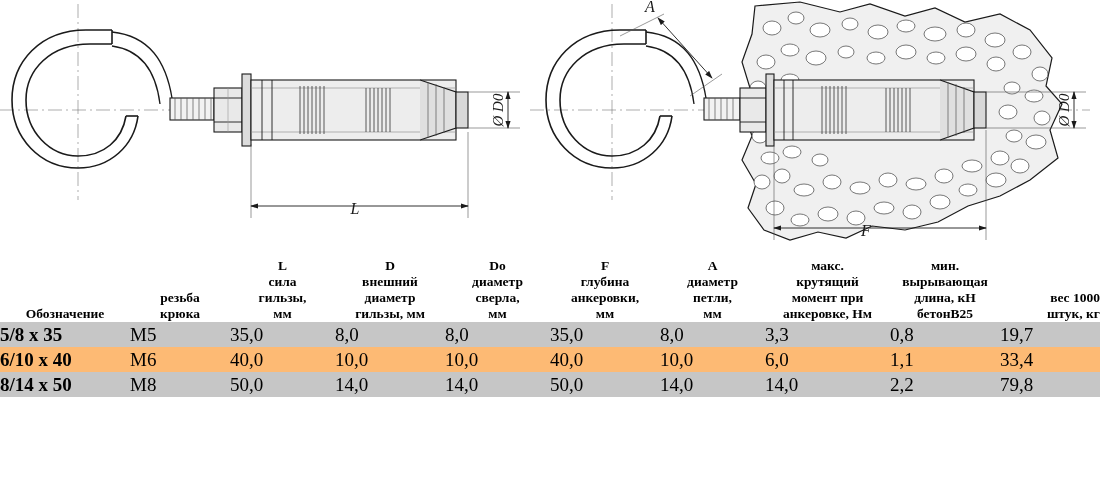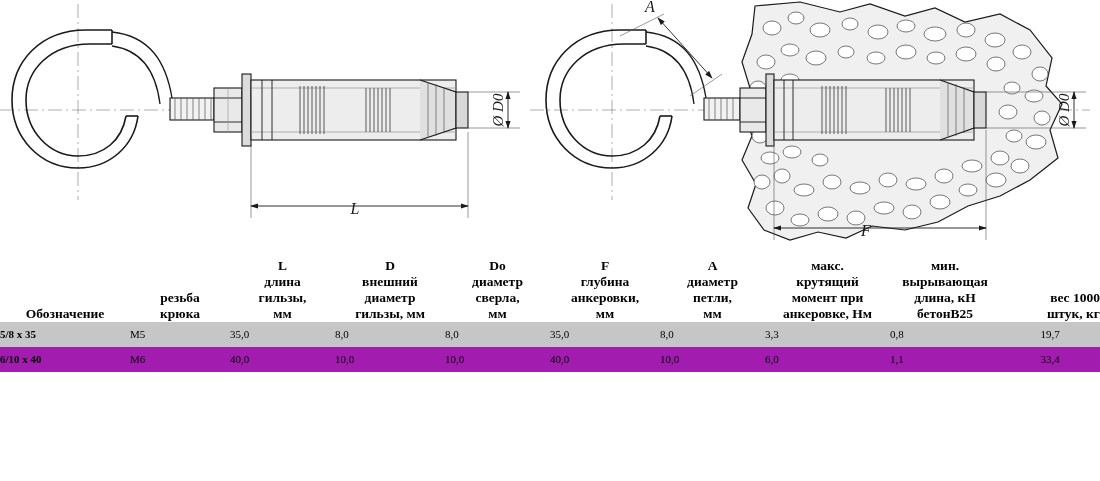--- a/index.html
+++ b/index.html
@@ -48,31 +48,31 @@
     padding-bottom: 2px;
     font-size: 13.5px;
   }
   .hdr-row th.c { text-align: center; }
   .hdr-row th.l { text-align: center; padding-left: 2px; }
   .hdr-row th.r { text-align: right; padding-right: 10px; }
 
   .data-row td {
     height: 23px;
     line-height: 25px;
-    font-size: 11px;
+    font-size: 19px;
   }
   .data-row td.desig {
     font-weight: bold;
     text-align: left;
     padding-left: 2px;
   }
   .data-row td.c { text-align: left; }
-  .data-row td.r { text-align: center; padding-right: 10px; }
+  .data-row td.r { text-align: left; padding-right: 10px; }
   .shaded td { background: #c6c6c6; }
-  .plain td { background: #a21caf; }
+  .plain td { background: #fdba74; }
 </style>
 </head>
 <body>
 
 <div id="page">
 
   <div id="drawing">
     <svg width="1100" height="255" viewBox="0 0 1100 255" xmlns="http://www.w3.org/2000/svg">
       <defs>
         <marker id="arrL" markerWidth="9" markerHeight="7" refX="8" refY="3.5" orient="auto">
@@ -342,21 +342,21 @@
       <tr class="hdr-row">
         <th class="l">
           <div>Обозначение</div>
         </th>
         <th class="c">
           <div>резьба</div>
           <div>крюка</div>
         </th>
         <th class="c">
           <div>L</div>
-          <div>длина</div>
+          <div>сила</div>
           <div>гильзы,</div>
           <div>мм</div>
         </th>
         <th class="c">
           <div>D</div>
           <div>внешний</div>
           <div>диаметр</div>
           <div>гильзы, мм</div>
         </th>
         <th class="c">
@@ -413,16 +413,28 @@
         <td class="c">M6</td>
         <td class="c">40,0</td>
         <td class="c">10,0</td>
         <td class="c">10,0</td>
         <td class="c">40,0</td>
         <td class="c">10,0</td>
         <td class="c">6,0</td>
         <td class="c">1,1</td>
         <td class="r">33,4</td>
       </tr>
+      <tr class="data-row shaded">
+        <td class="desig">8/14 x 50</td>
+        <td class="c">M8</td>
+        <td class="c">50,0</td>
+        <td class="c">14,0</td>
+        <td class="c">14,0</td>
+        <td class="c">50,0</td>
+        <td class="c">14,0</td>
+        <td class="c">14,0</td>
+        <td class="c">2,2</td>
+        <td class="r">79,8</td>
+      </tr>
     </tbody>
   </table>
 
 </div>
 
 </body></html>

